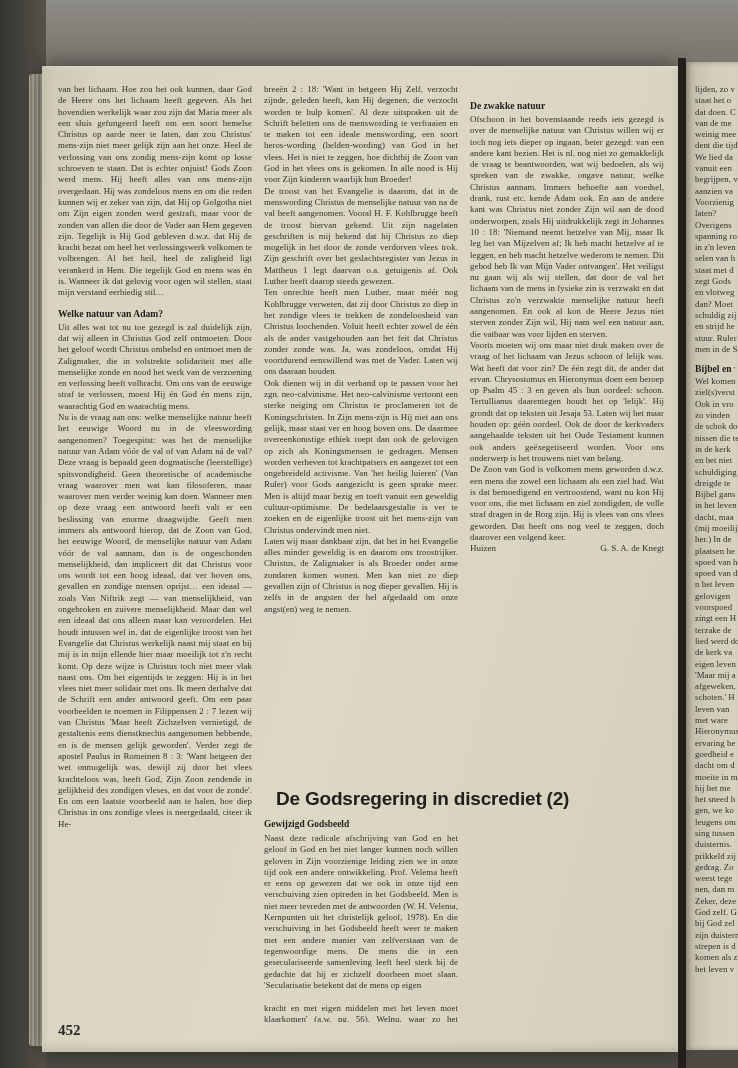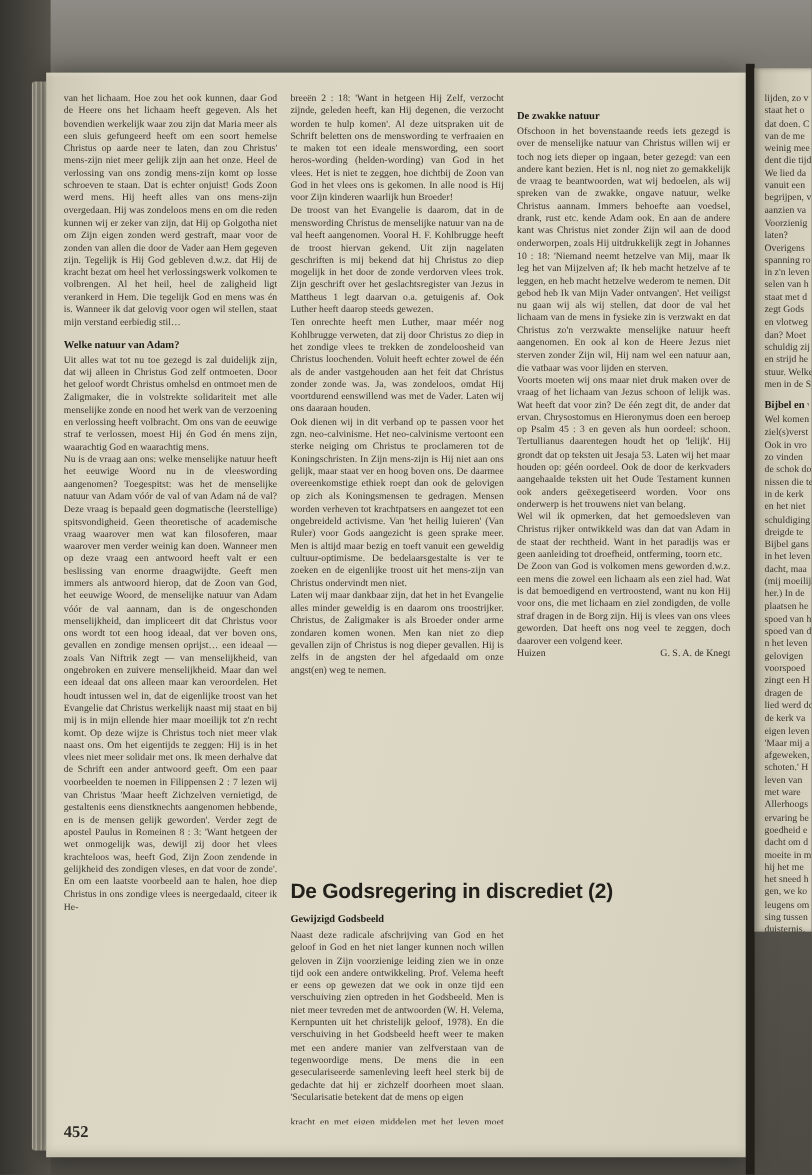--- a/index.html
+++ b/index.html
@@ -31,46 +31,46 @@
     display:flex;gap:12px;color:#33312a;overflow:hidden;
   }
   .col{width:194px;flex:none;overflow:hidden;text-align:justify;}
   .para{
     margin:0;font-size:8.8px;line-height:11.3px;letter-spacing:0.05px;
   }
   .col-heading{
     margin:9px 0 3px 0;font-size:9.6px;line-height:11px;font-weight:bold;color:#1f1d17;
   }
   .col-heading:first-child{margin-top:16px;}
-  .right-wrap{flex:1;display:flex;flex-direction:column;overflow:hidden;gap:12px;}
+  .right-wrap{flex:1;display:flex;flex-direction:column;overflow:hidden;}
   .top-cols{display:flex;gap:12px;height:692px;overflow:hidden;}
   .signature{
     display:flex;justify-content:space-between;
     font-size:9px;line-height:11px;
   }
   .article2{margin-top:8px;flex:1;overflow:hidden;}
   .article2-title{
-    margin:4px 0 9px 0;
+    margin:4px 0 9px 12px;
     font-family:"Liberation Sans",sans-serif;
     font-size:19px;line-height:22px;font-weight:bold;color:#22201a;
     letter-spacing:-0.2px;
   }
   .article2-cols{display:flex;gap:12px;overflow:hidden;flex-direction:column;}
   .sub-heading{
     margin:0 0 3px 0;font-size:9.4px;line-height:11px;font-weight:bold;color:#1f1d17;
   }
   .page-number{
     position:absolute;left:16px;bottom:13px;
     font-size:15px;font-weight:bold;color:#2c2a24;
   }
   .gap{
     position:absolute;left:678px;top:58px;width:8px;height:1010px;background:#221f1a;
   }
   .right-page{
-    position:absolute;left:686px;top:62px;width:52px;height:785px;
+    position:absolute;left:686px;top:62px;width:52px;height:988px;
     background:linear-gradient(90deg,#bfbaa8 0%,#d2cdbb 45%,#d8d3c1 100%);
     box-sizing:border-box;padding:22px 0 0 9px;overflow:hidden;color:#33312a;
     box-shadow:inset 3px 0 5px rgba(40,35,25,0.35);
   }
   .right-page .para{white-space:nowrap;overflow:hidden;font-size:8.8px;line-height:11.3px;}
   .right-page .col-heading{white-space:nowrap;overflow:hidden;margin:8px 3px 2px 0;}
 </style>
 </head>
 <body>
 
@@ -95,21 +95,20 @@
               <p class="para">De troost van het Evangelie is daarom, dat in de menswording Christus de menselijke natuur van na de val heeft aangenomen. Vooral H. F. Kohlbrugge heeft de troost hiervan gekend. Uit zijn nagelaten geschriften is mij bekend dat hij Christus zo diep mogelijk in het door de zonde verdorven vlees trok. Zijn geschrift over het geslachtsregister van Jezus in Mattheus 1 legt daarvan o.a. getuigenis af. Ook Luther heeft daarop steeds gewezen.</p>
               <p class="para">Ten onrechte heeft men Luther, maar méér nog Kohlbrugge verweten, dat zij door Christus zo diep in het zondige vlees te trekken de zondeloosheid van Christus loochenden. Voluit heeft echter zowel de één als de ander vastgehouden aan het feit dat Christus zonder zonde was. Ja, was zondeloos, omdat Hij voortdurend eenswillend was met de Vader. Laten wij ons daaraan houden.</p>
               <p class="para">Ook dienen wij in dit verband op te passen voor het zgn. neo-calvinisme. Het neo-calvinisme vertoont een sterke neiging om Christus te proclameren tot de Koningschristen. In Zijn mens-zijn is Hij niet aan ons gelijk, maar staat ver en hoog boven ons. De daarmee overeenkomstige ethiek roept dan ook de gelovigen op zich als Koningsmensen te gedragen. Mensen worden verheven tot krachtpatsers en aangezet tot een ongebreideld activisme. Van 'het heilig luieren' (Van Ruler) voor Gods aangezicht is geen sprake meer. Men is altijd maar bezig en toeft vanuit een geweldig cultuur-optimisme. De bedelaarsgestalte is ver te zoeken en de eigenlijke troost uit het mens-zijn van Christus ondervindt men niet.</p>
               <p class="para">Laten wij maar dankbaar zijn, dat het in het Evangelie alles minder geweldig is en daarom ons troostrijker. Christus, de Zaligmaker is als Broeder onder arme zondaren komen wonen. Men kan niet zo diep gevallen zijn of Christus is nog dieper gevallen. Hij is zelfs in de angsten der hel afgedaald om onze angst(en) weg te nemen.</p>
             </div>
           <div class="col">
             <div>
                 <h3 class="col-heading">De zwakke natuur</h3>
                 <p class="para">Ofschoon in het bovenstaande reeds iets gezegd is over de menselijke natuur van Christus willen wij er toch nog iets dieper op ingaan, beter gezegd: van een andere kant bezien. Het is nl. nog niet zo gemakkelijk de vraag te beantwoorden, wat wij bedoelen, als wij spreken van de zwakke, ongave natuur, welke Christus aannam. Immers behoefte aan voedsel, drank, rust etc. kende Adam ook. En aan de andere kant was Christus niet zonder Zijn wil aan de dood onderworpen, zoals Hij uitdrukkelijk zegt in Johannes 10 : 18: 'Niemand neemt hetzelve van Mij, maar Ik leg het van Mijzelven af; Ik heb macht hetzelve af te leggen, en heb macht hetzelve wederom te nemen. Dit gebod heb Ik van Mijn Vader ontvangen'. Het veiligst nu gaan wij als wij stellen, dat door de val het lichaam van de mens in fysieke zin is verzwakt en dat Christus zo'n verzwakte menselijke natuur heeft aangenomen. En ook al kon de Heere Jezus niet sterven zonder Zijn wil, Hij nam wel een natuur aan, die vatbaar was voor lijden en sterven.</p>
                 <p class="para">Voorts moeten wij ons maar niet druk maken over de vraag of het lichaam van Jezus schoon of lelijk was. Wat heeft dat voor zin? De één zegt dit, de ander dat ervan. Chrysostomus en Hieronymus doen een beroep op Psalm 45 : 3 en geven als hun oordeel: schoon. Tertullianus daarentegen houdt het op 'lelijk'. Hij grondt dat op teksten uit Jesaja 53. Laten wij het maar houden op: géén oordeel. Ook de door de kerkvaders aangehaalde teksten uit het Oude Testament kunnen ook anders geëxegetiseerd worden. Voor ons onderwerp is het trouwens niet van belang.</p>
-                <p class="para">Wel wil ik opmerken, dat het gemoedsleven van Christus rijker ontwikkeld was dan dat van Adam in de staat der rechtheid. Want in het paradijs was er geen aanleiding tot droefheid, ontferming, toorn etc.</p>
                 <p class="para">De Zoon van God is volkomen mens geworden d.w.z. een mens die zowel een lichaam als een ziel had. Wat is dat bemoedigend en vertroostend, want nu kon Hij voor ons, die met lichaam en ziel zondigden, de volle straf dragen in de Borg zijn. Hij is vlees van ons vlees geworden. Dat heeft ons nog veel te zeggen, doch daarover een volgend keer.</p>
               </div>
             <div class="signature">
               <span>Huizen</span>
               <span>G. S. A. de Knegt</span>
             </div>
           </div>
         </div>
 
         <div class="article2">
@@ -148,21 +147,21 @@
       <p class="para">Overigens</p>
       <p class="para">spanning ro</p>
       <p class="para">in z'n leven</p>
       <p class="para">selen van h</p>
       <p class="para">staat met d</p>
       <p class="para">zegt Gods</p>
       <p class="para">en vlotweg</p>
       <p class="para">dan? Moet</p>
       <p class="para">schuldig zij</p>
       <p class="para">en strijd he</p>
-      <p class="para">stuur. Welke</p>
+      <p class="para">stuur. Ruler</p>
       <p class="para">men in de S</p>
       <h3 class="col-heading">Bijbel en v</h3>
       <p class="para">Wel komen</p>
       <p class="para">ziel(s)verst</p>
       <p class="para">Ook in vro</p>
       <p class="para">zo vinden</p>
       <p class="para">de schok do</p>
       <p class="para">nissen die te</p>
       <p class="para">in de kerk</p>
       <p class="para">en het niet</p>
@@ -173,30 +172,30 @@
       <p class="para">dacht, maa</p>
       <p class="para">(mij moeilijk</p>
       <p class="para">her.) In de</p>
       <p class="para">plaatsen he</p>
       <p class="para">spoed van h</p>
       <p class="para">spoed van d</p>
       <p class="para">n het leven</p>
       <p class="para">gelovigen</p>
       <p class="para">voorspoed</p>
       <p class="para">zingt een H</p>
-      <p class="para">dragen de</p>
+      <p class="para">terzake de</p>
       <p class="para">lied werd do</p>
       <p class="para">de kerk va</p>
       <p class="para">eigen leven</p>
       <p class="para">'Maar mij a</p>
       <p class="para">afgeweken,</p>
       <p class="para">schoten.' H</p>
       <p class="para">leven van</p>
       <p class="para">met ware</p>
-      <p class="para">Allerhoogs</p>
+      <p class="para">Hieronymus</p>
       <p class="para">ervaring be</p>
       <p class="para">goedheid e</p>
       <p class="para">dacht om d</p>
       <p class="para">moeite in m</p>
       <p class="para">hij het me</p>
       <p class="para">het sneed h</p>
       <p class="para">gen, we ko</p>
       <p class="para">leugens om</p>
       <p class="para">sing tussen</p>
       <p class="para">duisternis.</p>

